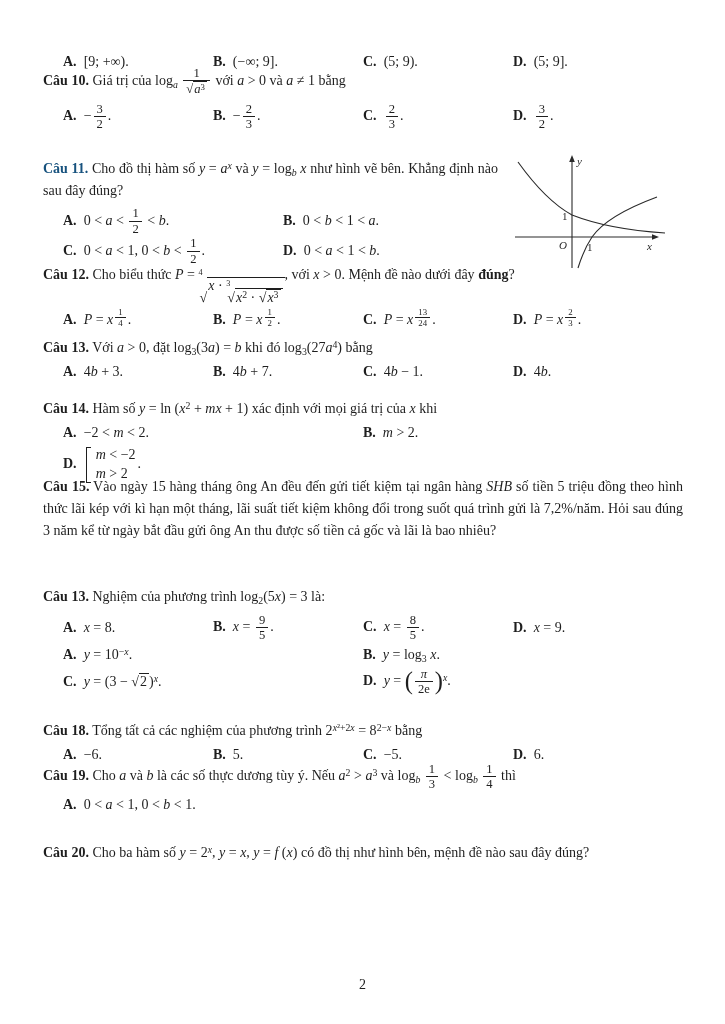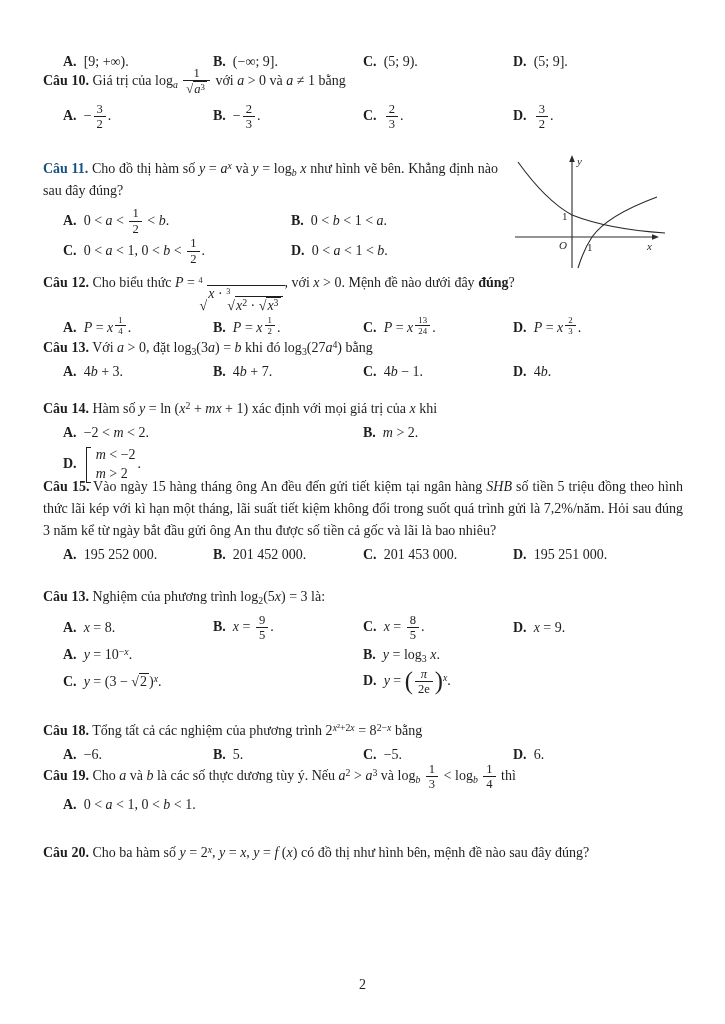--- a/index.html
+++ b/index.html
@@ -5,21 +5,21 @@
   :root{ --ink:#1e1e1e; --blue:#17527e; }
   html,body{margin:0;padding:0;background:#ffffff;}
   .page{position:relative;width:725px;height:1024px;background:#fff;overflow:hidden;
         font-family:"Liberation Serif","DejaVu Serif",serif;font-size:14px;color:var(--ink);}
   .q{position:absolute;left:43px;width:640px;}
   .qt{margin:0 0 5px 0;text-align:justify;line-height:1.55;}
   .qh{font-weight:700;}
   #q11 .qh{color:var(--blue);}
   .row4{display:grid;grid-template-columns:150px 150px 150px 1fr;padding-left:20px;align-items:center;margin-top:0;}
   .row2{display:grid;grid-template-columns:300px 1fr;padding-left:20px;align-items:center;margin-top:4px;}
-  .row2n{display:grid;grid-template-columns:220px 1fr;padding-left:20px;align-items:center;margin-top:0;gap:8px;}
+  .row2n{display:grid;grid-template-columns:220px 1fr;padding-left:20px;align-items:center;margin-top:0;}
   .opt{white-space:nowrap;}
   .ok{font-weight:700;margin-right:7px;}
   
   .mi{font-style:italic;}
   .mb{font-weight:700;}
   .sup{font-size:70%;position:relative;top:-0.45em;line-height:0;}
   .sub{font-size:70%;position:relative;top:0.3em;line-height:0;}
   .frac{display:inline-flex;flex-direction:column;vertical-align:middle;text-align:center;margin:0 2px;line-height:1.15;}
   .fn{display:block;border-bottom:1px solid currentColor;padding:0 3px;font-size:0.9em;}
   .fd{display:block;padding:0 3px;font-size:0.9em;}
@@ -109,21 +109,21 @@
       <path d="M13 10 C36 42 56 57 67 63 C95 74 130 79 160 81"></path>
       <path d="M73 116 C78 100 83 91 87 85 C99 68 125 55 152 45"></path>
       <text class="gi" x="72" y="13">y</text>
       <text class="gi" x="142" y="98">x</text>
       <text class="gi" x="54" y="97">O</text>
       <text x="57" y="68">1</text>
       <text x="82" y="99">1</text>
     </svg>
   </section>
 
-  <section class="q" id="q12" style="top:272px">
+  <section class="q" id="q12" style="top:264px">
     <p class="qt"><b class="qh">Câu 12.</b><span><span class="mt"> Cho biểu thức </span><span class="mi">P</span><span class="mt"> = </span><span class="sqrt">
             <span class="ridx">4</span>
             <span class="rsign">√</span>
             <span class="rbar"><span class="mi">x</span><span class="mt"> · </span><span class="sqrt">
                 <span class="ridx">3</span>
                 <span class="rsign">√</span>
                 <span class="rbar"><span class="mi">x</span><span class="sup"><span class="mt">2</span></span><span class="mt"> · </span><span class="sqrt">
                     <span class="rsign">√</span>
                     <span class="rbar"><span class="mi">x</span><span class="sup"><span class="mt">3</span></span></span>
                   </span></span>
@@ -171,26 +171,20 @@
               <span class="cbody">
                 <span class="crow"><span class="mi">m</span><span class="mt"> &lt; −2</span></span>
                 <span class="crow"><span class="mi">m</span><span class="mt"> &gt; 2</span></span>
               </span>
             </span><span class="mt">.</span></span></span>
     </div>
   </section>
 
   <section class="q" id="q15" style="top:476px">
     <p class="qt" style="line-height:1.58"><b class="qh">Câu 15.</b><span><span class="mt"> Vào ngày 15 hàng tháng ông An đều đến gửi tiết kiệm tại ngân hàng </span><span class="mi">SHB</span><span class="mt"> số tiền 5 triệu đồng theo hình thức lãi kép với kì hạn một tháng, lãi suất tiết kiệm không đổi trong suốt quá trình gửi là 7,2%/năm. Hỏi sau đúng 3 năm kể từ ngày bắt đầu gửi ông An thu được số tiền cả gốc và lãi là bao nhiêu?</span></span></p>
-    <div class="row4">
-      <span class="opt"><b class="ok">A.</b><span><span class="mt">195 252 000.</span></span></span>
-      <span class="opt"><b class="ok">B.</b><span><span class="mt">201 452 000.</span></span></span>
-      <span class="opt"><b class="ok">C.</b><span><span class="mt">201 453 000.</span></span></span>
-      <span class="opt"><b class="ok">D.</b><span><span class="mt">195 251 000.</span></span></span>
-    </div>
   </section>
 
   <section class="q" id="q16" style="top:586px">
     <p class="qt"><b class="qh">Câu 13.</b><span><span class="mt"> Nghiệm của phương trình log</span><span class="sub"><span class="mt">2</span></span><span class="mt">(5</span><span class="mi">x</span><span class="mt">) = 3 là:</span></span></p>
     <div class="row4">
       <span class="opt"><b class="ok">A.</b><span><span class="mi">x</span><span class="mt"> = 8.</span></span></span>
       <span class="opt"><b class="ok">B.</b><span><span class="mi">x</span><span class="mt"> = </span><span class="frac">
               <span class="fn"><span class="mt">9</span></span>
               <span class="fd"><span class="mt">5</span></span>
             </span><span class="mt">.</span></span></span>

